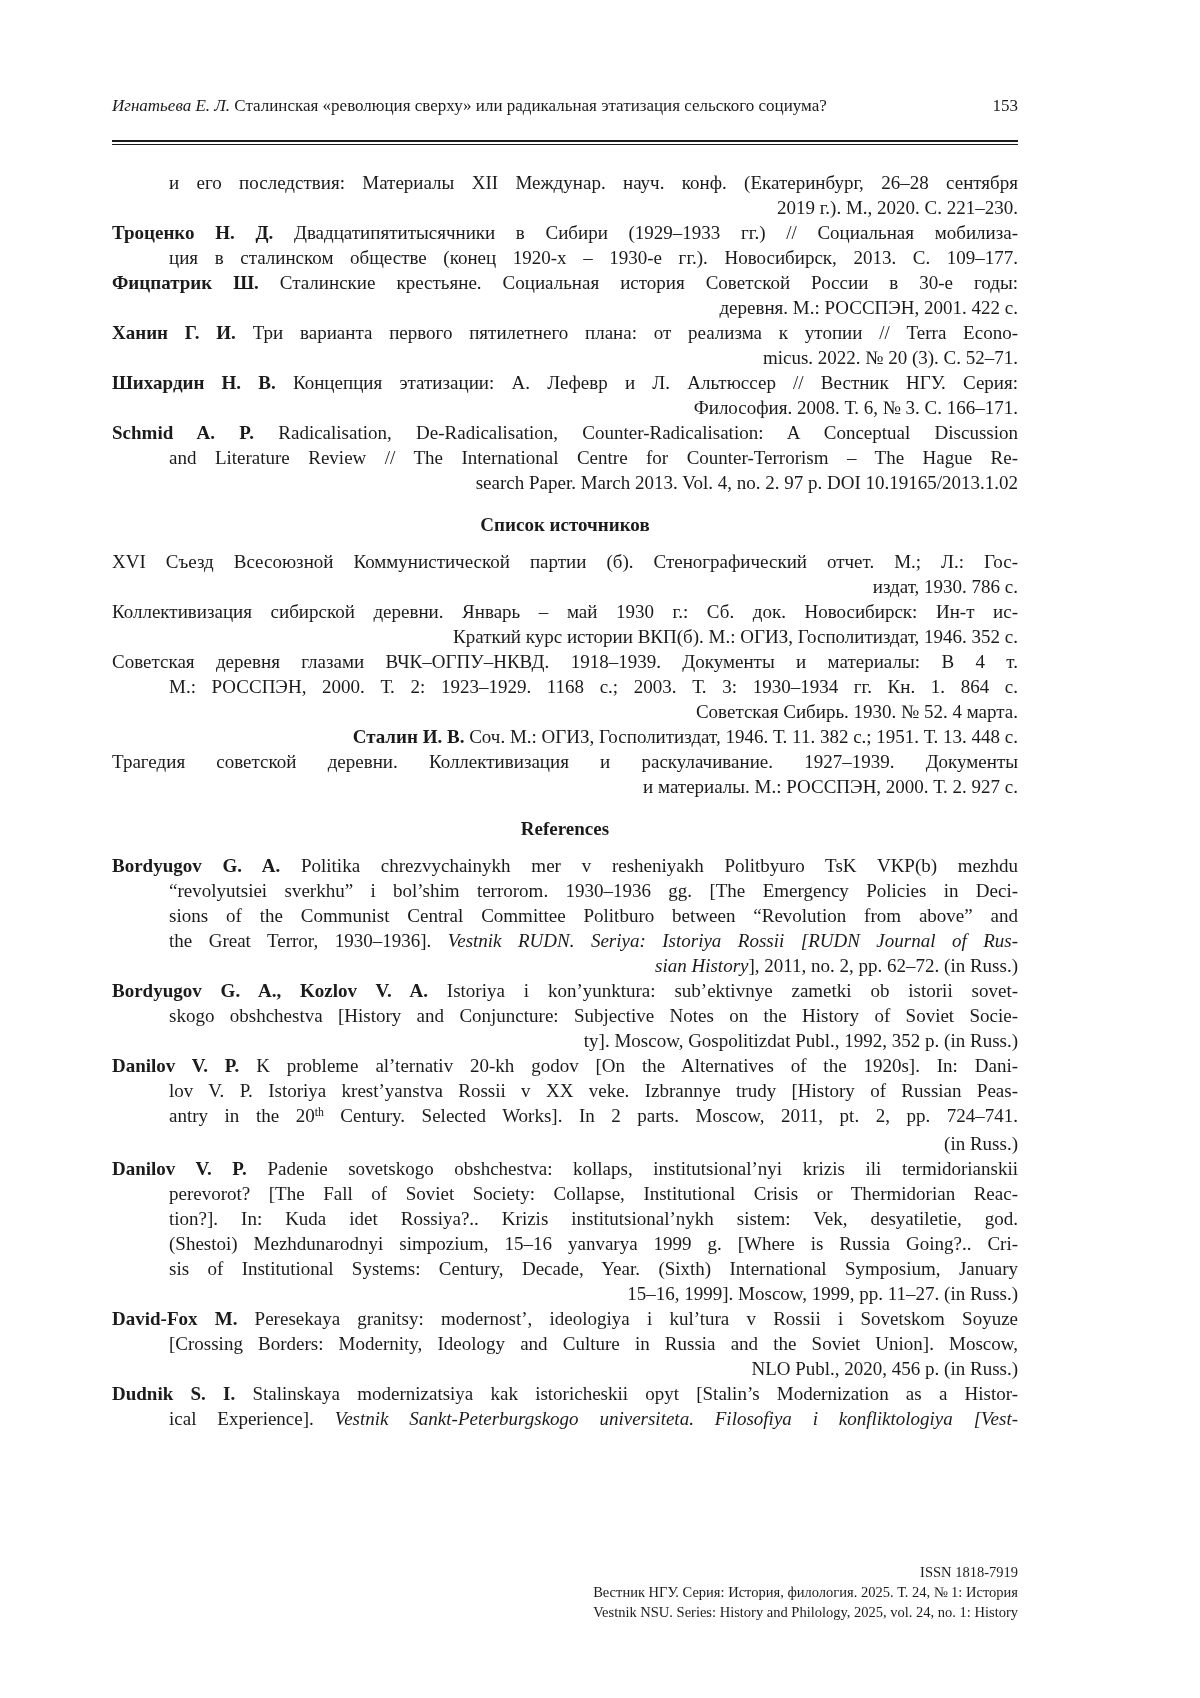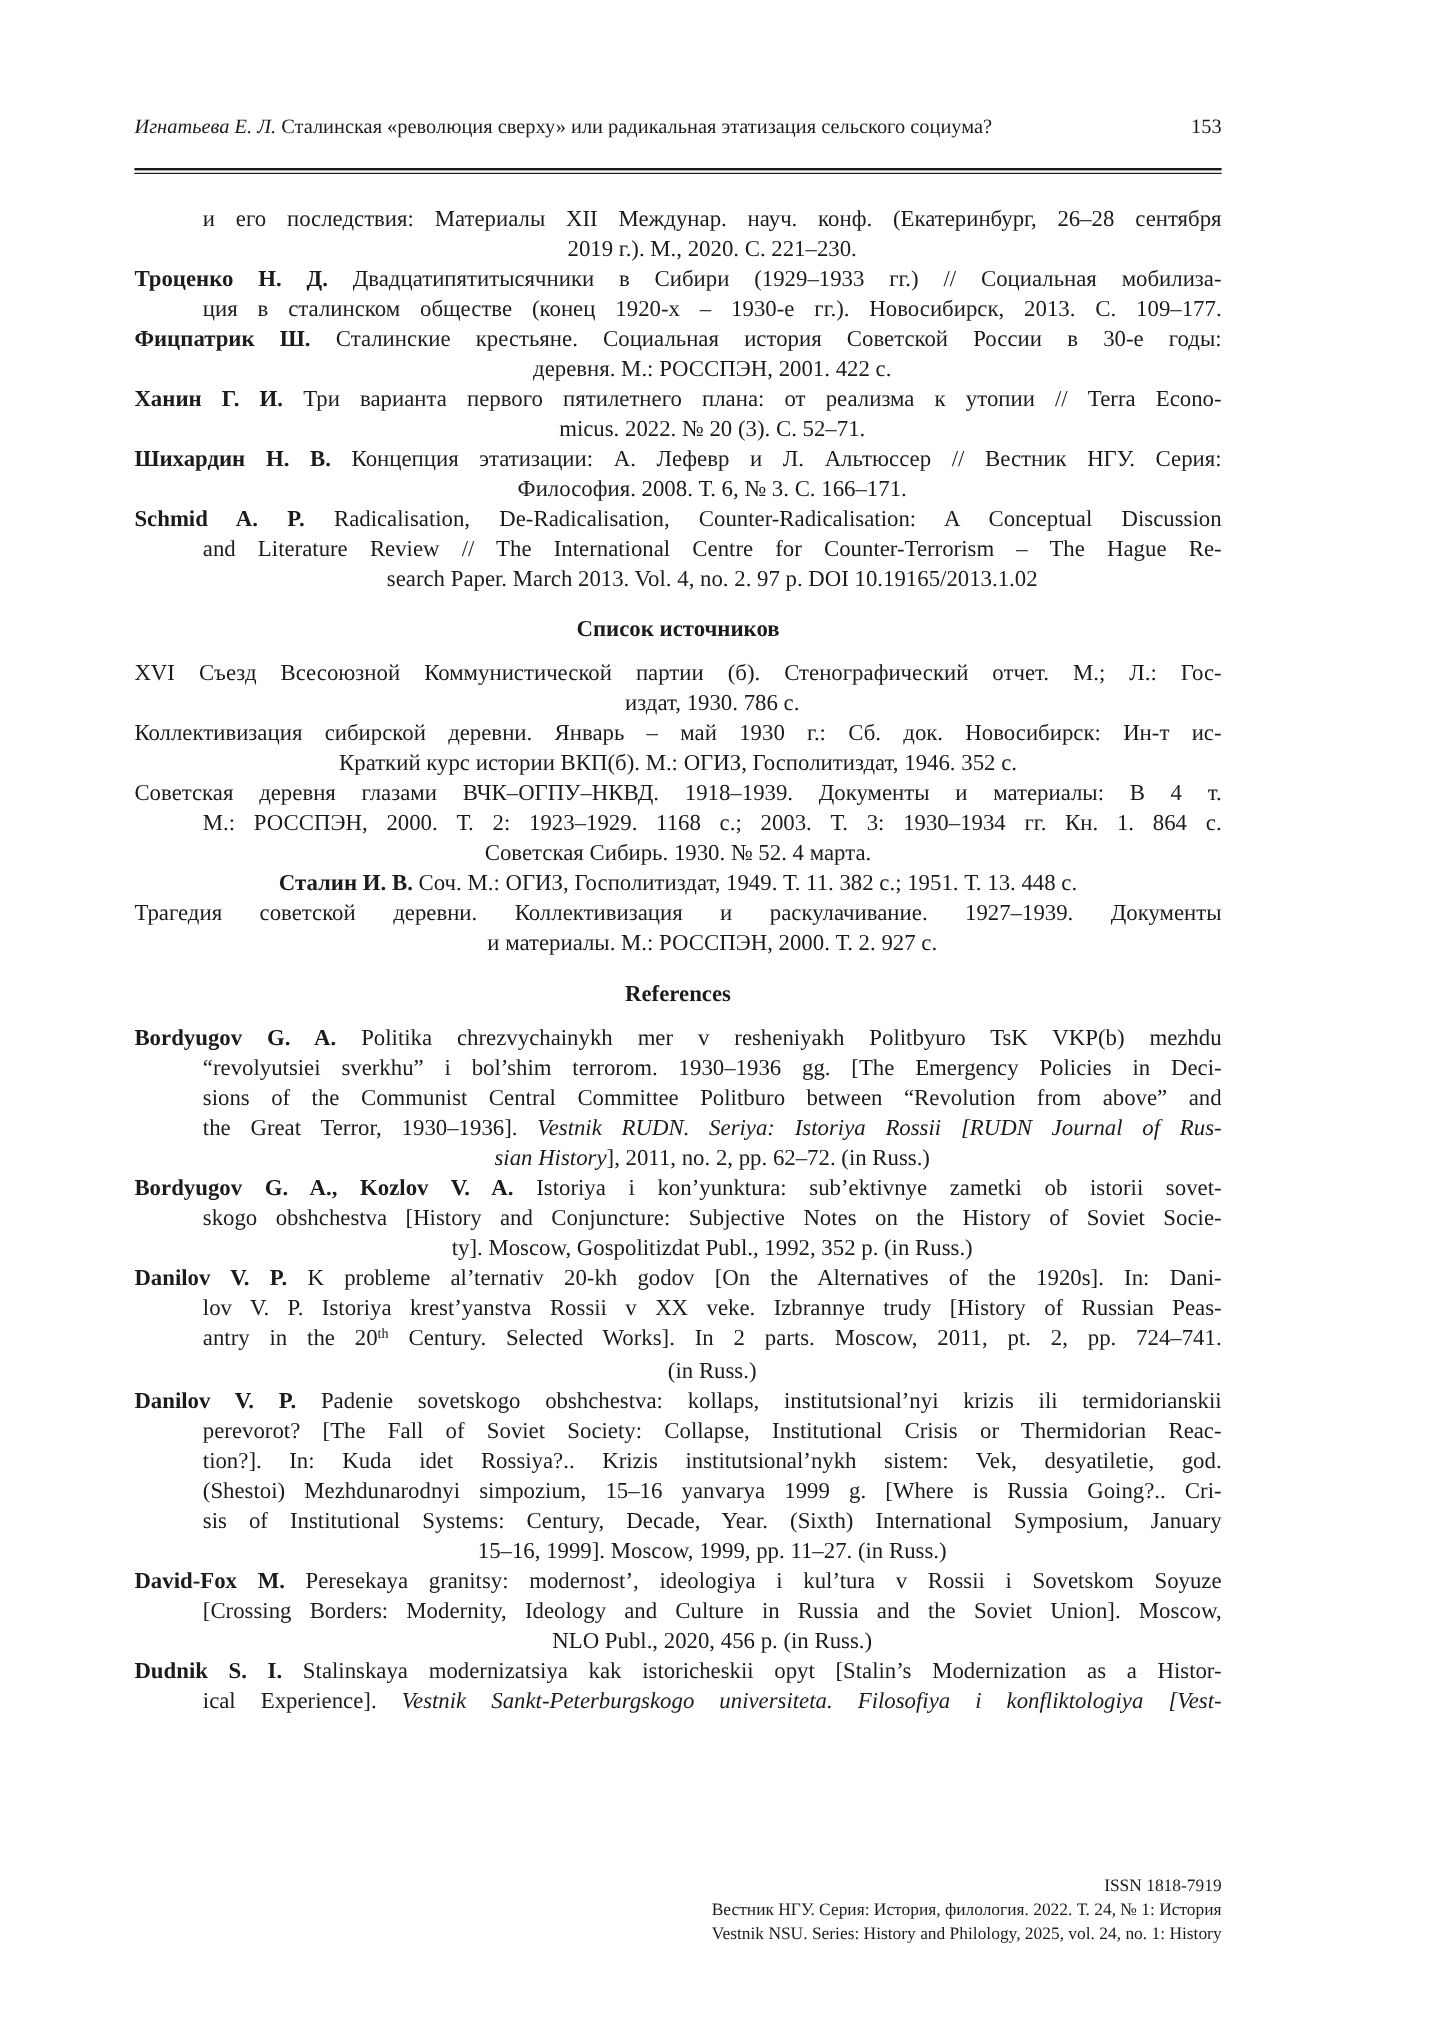--- a/index.html
+++ b/index.html
@@ -26,21 +26,21 @@
     border-top: 2.6px solid #1b1b1b;
     border-bottom: 1.4px solid #1b1b1b;
   }
 
   
   .content {
     position: absolute; top: 170px; left: 112px; width: 906px;
     font-size: 19px; line-height: 25px;
   }
   .entry { margin: 0; }
-  .line { text-align: center; }
+  .line { text-align: right; }
   .line.just { text-align: justify; text-align-last: justify; }
   .line.cont { margin-left: 57px; }
   .heading { text-align: center; font-weight: bold; margin: 17px 0 12px 0; }
   .b { font-weight: bold; }
   .i { font-style: italic; font-family: Liberation Serif, serif; }
   .sup { font-size: 0.62em; position: relative; top: -0.48em; }
 
   
   .footer {
     position: absolute; top: 1534px; left: 112px; width: 906px;
@@ -98,21 +98,21 @@
         <div class="line"><span>Краткий курс истории ВКП(б). М.: ОГИЗ, Госполитиздат, 1946. 352 с.</span></div>
       </div>
       <div class="entry">
         <div class="line just"><span>Советская деревня глазами ВЧК–ОГПУ–НКВД. 1918–1939. Документы и материалы: В 4 т.</span></div>
         <div class="line cont just"><span>М.: РОССПЭН, 2000. Т. 2: 1923–1929. 1168 с.; 2003. Т. 3: 1930–1934 гг. Кн. 1. 864 с.</span></div>
       </div>
       <div class="entry">
         <div class="line"><span>Советская Сибирь. 1930. № 52. 4 марта.</span></div>
       </div>
       <div class="entry">
-        <div class="line"><span class="b">Сталин И. В.</span><span> Соч. М.: ОГИЗ, Госполитиздат, 1949. Т. 11. 382 с.; 1951. Т. 13. 448 с.</span></div>
+        <div class="line"><span class="b">Сталин И. В.</span><span> Соч. М.: ОГИЗ, Госполитиздат, 1946. Т. 11. 382 с.; 1951. Т. 13. 448 с.</span></div>
       </div>
       <div class="entry">
         <div class="line just"><span>Трагедия советской деревни. Коллективизация и раскулачивание. 1927–1939. Документы</span></div>
         <div class="line cont"><span>и материалы. М.: РОССПЭН, 2000. Т. 2. 927 с.</span></div>
       </div>
       <div class="heading">References</div>
       <div class="entry">
         <div class="line just"><span class="b">Bordyugov G. A.</span><span> Politika chrezvychainykh mer v resheniyakh Politbyuro TsK VKP(b) mezhdu</span></div>
         <div class="line cont just"><span>“revolyutsiei sverkhu” i bol’shim terrorom. 1930–1936 gg. [The Emergency Policies in Deci-</span></div>
         <div class="line cont just"><span>sions of the Communist Central Committee Politburo between “Revolution from above” and</span></div>
@@ -144,17 +144,17 @@
         <div class="line cont"><span>NLO Publ., 2020, 456 p. (in Russ.)</span></div>
       </div>
       <div class="entry">
         <div class="line just"><span class="b">Dudnik S. I.</span><span> Stalinskaya modernizatsiya kak istoricheskii opyt [Stalin’s Modernization as a Histor-</span></div>
         <div class="line cont just"><span>ical Experience]. </span><span class="i">Vestnik Sankt-Peterburgskogo universiteta. Filosofiya i konfliktologiya [Vest-</span></div>
       </div>
     </div>
 
   <div class="footer">
     <div>ISSN 1818-7919</div>
-    <div>Вестник НГУ. Серия: История, филология. 2022. Т. 24, № 1: История</div>
+    <div>Вестник НГУ. Серия: История, филология. 2025. Т. 24, № 1: История</div>
     <div>Vestnik NSU. Series: History and Philology, 2025, vol. 24, no. 1: History</div>
   </div>
 
 </div>
 
 </body></html>

